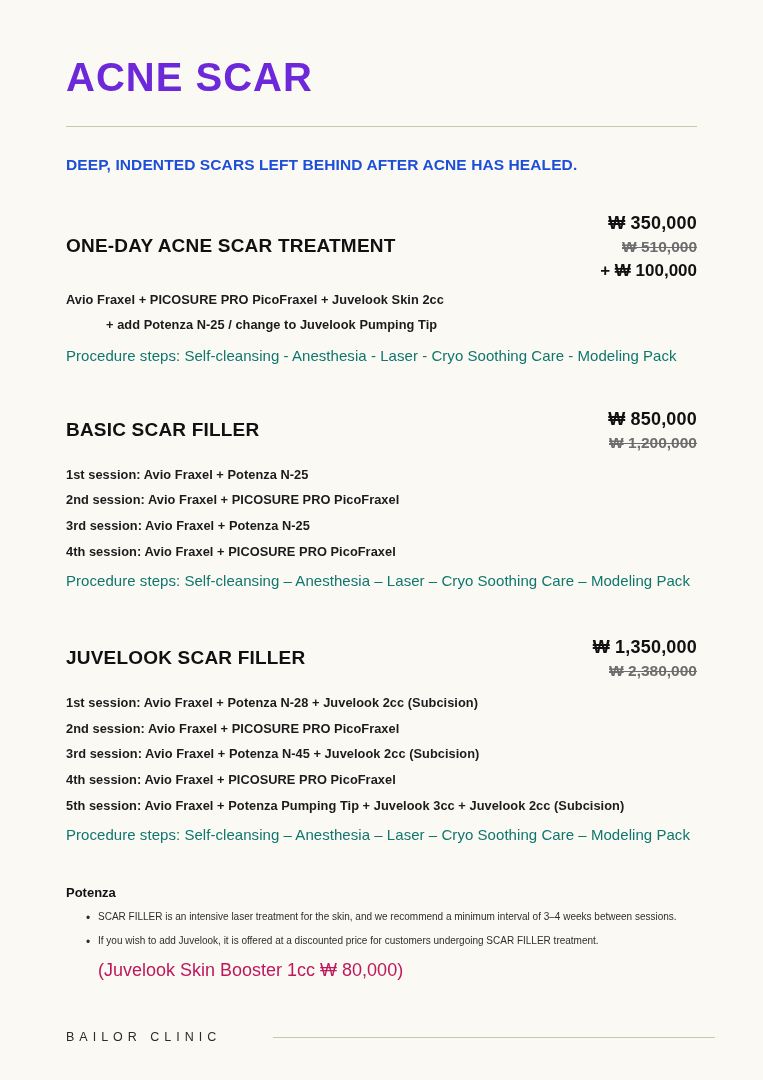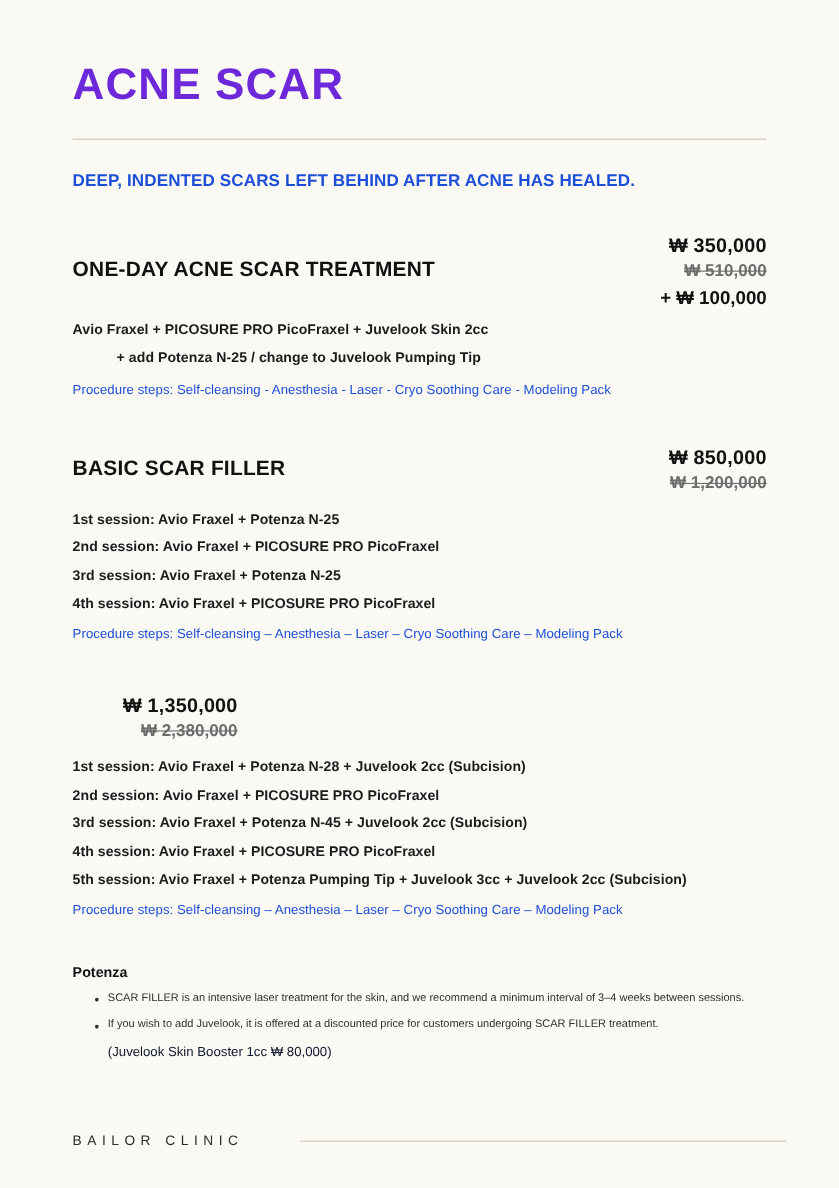--- a/index.html
+++ b/index.html
@@ -103,22 +103,22 @@
     font-size: 12.8px;
     font-weight: bold;
     line-height: 1.95;
     color: #1b1b1b;
     letter-spacing: 0.05px;
   }
   .detail.indent {
     padding-left: 40px;
   }
   .steps {
-    font-size: 12px;
-    color: #1d4ed8;
+    font-size: 15px;
+    color: #0f766e;
     margin-top: 6px;
     letter-spacing: 0.05px;
     font-weight: normal;
   }
 
   
   .section.one-day .detail-list { margin-top: 7px; }
   .section.one-day .steps { margin-top: 9px; }
 
   .section.basic { margin-top: 44px; }
@@ -156,22 +156,22 @@
   }
   .notice li::before {
     content: "\2022";
     position: absolute;
     left: 0;
     top: 0;
     color: #2e2e2e;
     font-size: 12px;
   }
   .notice-sub {
-    font-size: 12px;
-    color: #0f172a;
+    font-size: 18px;
+    color: #be185d;
     padding-left: 32px;
     margin-top: 2px;
     line-height: 1.75;
   }
 
   
   .footer {
     position: absolute;
     left: 66px;
     right: 48px;
@@ -232,20 +232,21 @@
       <div class="detail">1st session: Avio Fraxel + Potenza N-25</div>
       <div class="detail">2nd session: Avio Fraxel + PICOSURE PRO PicoFraxel</div>
       <div class="detail">3rd session: Avio Fraxel + Potenza N-25</div>
       <div class="detail">4th session: Avio Fraxel + PICOSURE PRO PicoFraxel</div>
     </div>
     <div class="steps">Procedure steps: Self-cleansing – Anesthesia – Laser – Cryo Soothing Care – Modeling Pack</div>
   </div>
 
   <div class="section juvelook">
     <div class="section-head">
+      <div class="section-title">JUVELOOK SCAR FILLER</div>
       <div class="price-block">
         <div class="price-main">₩ 1,350,000</div>
         <div class="price-old">₩ 2,380,000</div>
       </div>
     </div>
     <div class="detail-list">
       <div class="detail">1st session: Avio Fraxel + Potenza N-28 + Juvelook 2cc (Subcision)</div>
       <div class="detail">2nd session: Avio Fraxel + PICOSURE PRO PicoFraxel</div>
       <div class="detail">3rd session: Avio Fraxel + Potenza N-45 + Juvelook 2cc (Subcision)</div>
       <div class="detail">4th session: Avio Fraxel + PICOSURE PRO PicoFraxel</div>

